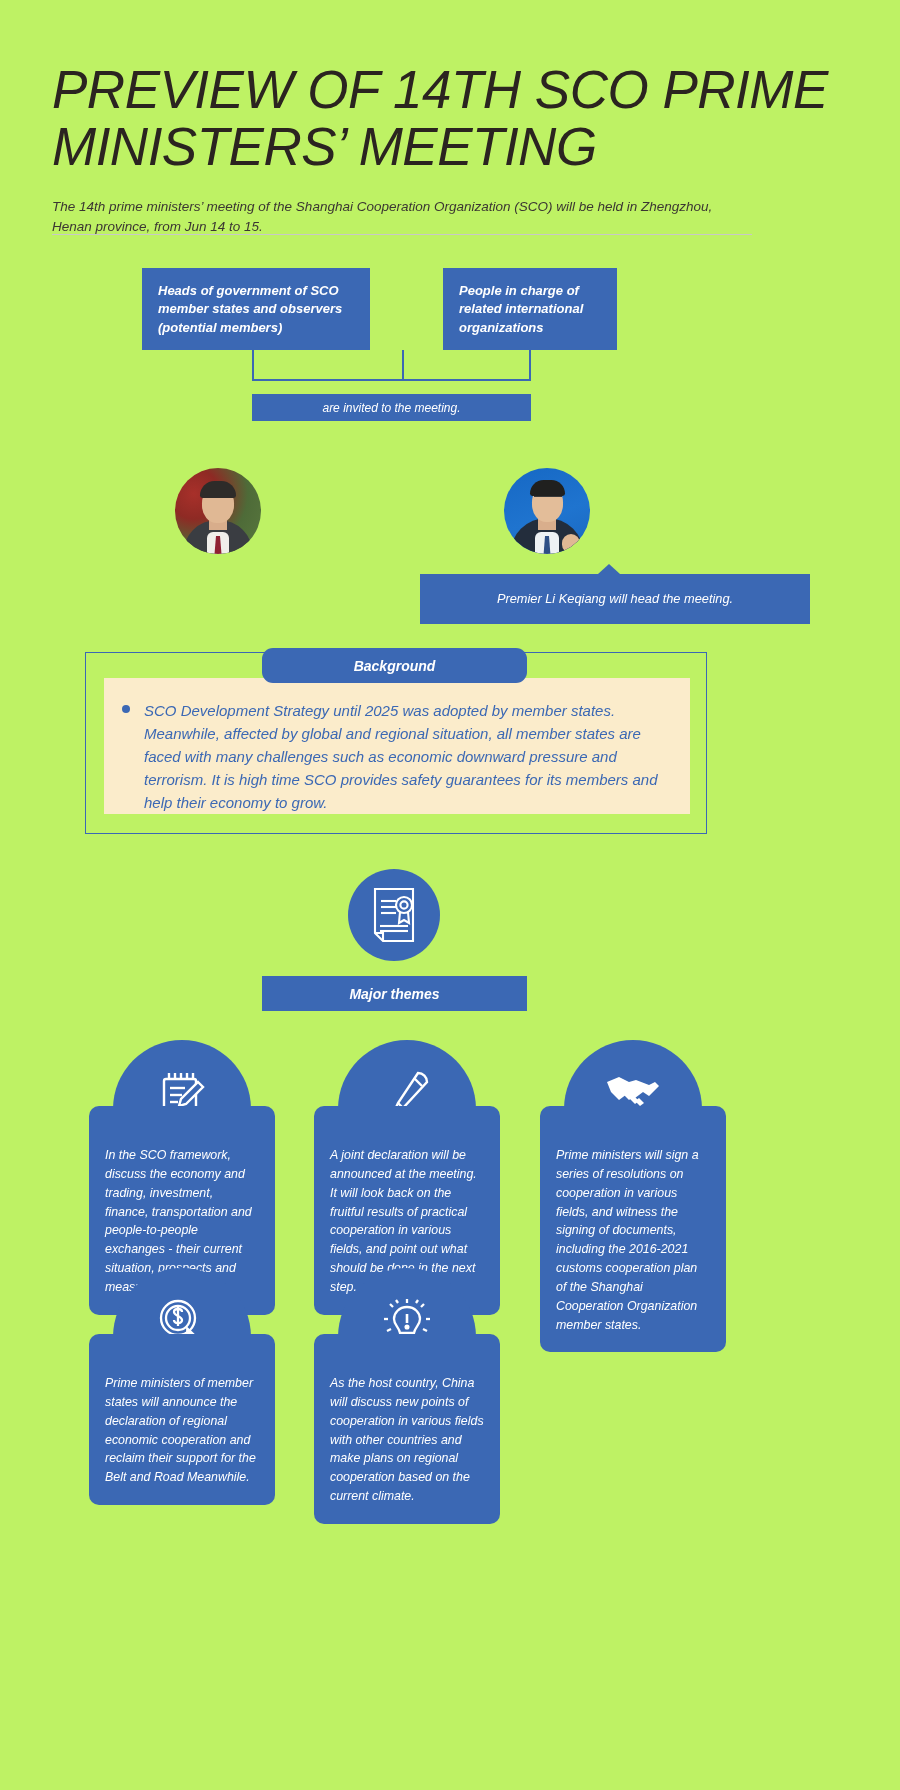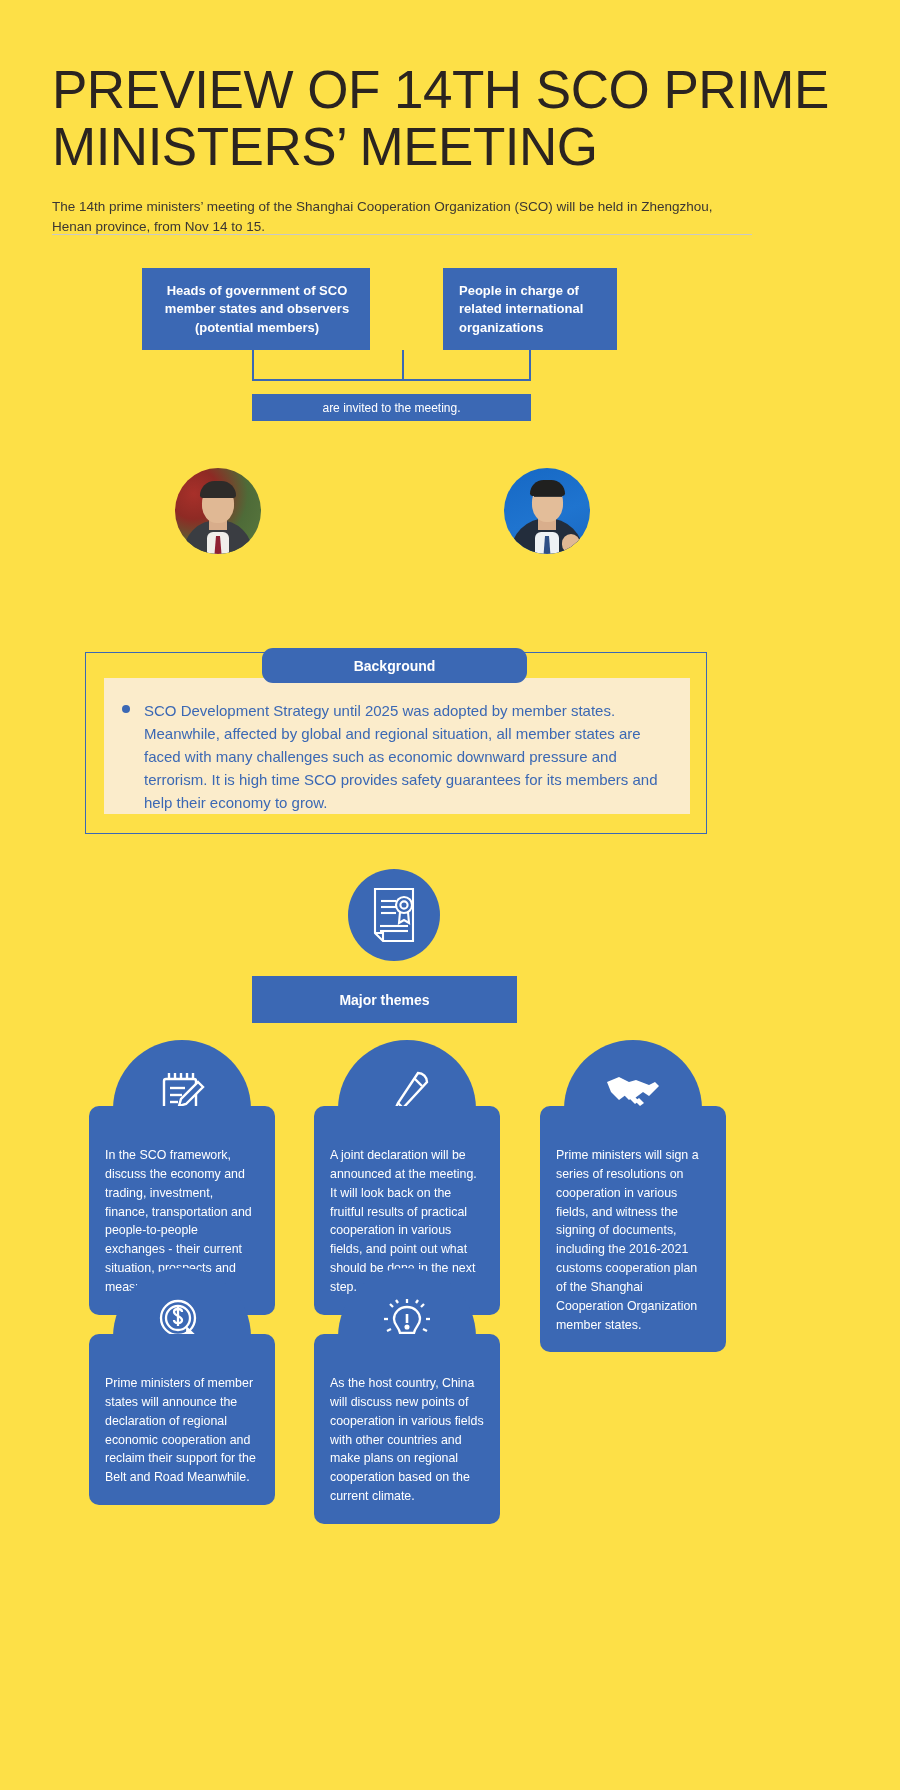--- a/index.html
+++ b/index.html
@@ -7,21 +7,22 @@
     width: 900px;
     height: 1790px;
     background: #f4f4f4;
     font-family: "Liberation Sans", sans-serif;
     overflow: hidden;
   }
   .page {
     position: relative;
     width: 900px;
     height: 1790px;
-    background: #fde047;
+    background: #bef264;
+    font-style: italic;
   }
 
   
   .header {
     position: absolute;
     left: 52px;
     top: 62px;
     width: 800px;
   }
   .title {
@@ -52,21 +53,20 @@
     left: 142px;
     top: 268px;
     width: 228px;
     height: 82px;
     background: #3b68b4;
     color: #ffffff;
     font-weight: bold;
     font-size: 13px;
     line-height: 1.42;
     padding: 14px 14px 0 16px;
-    text-align: center;
   }
   .box-b {
     position: absolute;
     left: 443px;
     top: 268px;
     width: 174px;
     height: 82px;
     background: #3b68b4;
     color: #ffffff;
     font-weight: bold;
@@ -240,22 +240,22 @@
   .doc-circle {
     position: absolute;
     left: 348px; top: 869px;
     width: 92px; height: 92px;
     border-radius: 50%;
     background: #3b68b4;
     display: flex; align-items: center; justify-content: center;
   }
   .major-themes {
     position: absolute;
-    left: 252px; top: 976px;
-    width: 265px; height: 47px;
+    left: 262px; top: 976px;
+    width: 265px; height: 35px;
     background: #3b68b4;
     color: #ffffff;
     font-weight: bold;
     font-size: 14px;
     display: flex; align-items: center; justify-content: center;
   }
 
   
   .theme {
     position: absolute;
@@ -298,21 +298,21 @@
 
   svg { display: block; }
 </style>
 </head>
 <body>
 
 <div class="page">
 
   <div class="header">
     <div class="title">PREVIEW OF 14TH SCO PRIME MINISTERS’ MEETING</div>
-    <div class="subtitle">The 14th prime ministers’ meeting of the Shanghai Cooperation Organization (SCO) will be held in Zhengzhou, Henan province, from Nov 14 to 15.</div>
+    <div class="subtitle">The 14th prime ministers’ meeting of the Shanghai Cooperation Organization (SCO) will be held in Zhengzhou, Henan province, from Jun 14 to 15.</div>
   </div>
   <div class="rule"></div>
 
   <div class="box-a">Heads of government of SCO member states and observers (potential members)</div>
   <div class="box-b">People in charge of related international organizations</div>
 
   <div class="conn-left"></div>
   <div class="conn-right"></div>
   <div class="conn-bottom"></div>
   <div class="conn-stub"></div>
@@ -338,20 +338,24 @@
       <div class="li-shirt"></div>
       <div class="li-tie"></div>
       <div class="li-neck"></div>
       <div class="li-face"></div>
       <div class="li-hair"></div>
       <div class="li-glass"></div>
       <div class="li-hand"></div>
     </div>
   </div>
 
+  <div class="callout c-li">
+    <span class="tip"></span>
+    <span>Premier Li Keqiang will head the meeting.</span>
+  </div>
 
   <div class="bg-frame"></div>
   <div class="bg-cream"></div>
   <div class="bg-tab">Background</div>
   <div class="bullets">
     <div class="bullet">SCO Development Strategy until 2025 was adopted by member states. Meanwhile, affected by global and regional situation, all member states are faced with many challenges such as economic downward pressure and terrorism. It is high time SCO provides safety guarantees for its members and help their economy to grow.</div>
   </div>
 
   <div class="doc-circle">
     <svg width="46" height="56" viewBox="0 0 46 56" fill="none" stroke="#ffffff" stroke-width="2.1">

